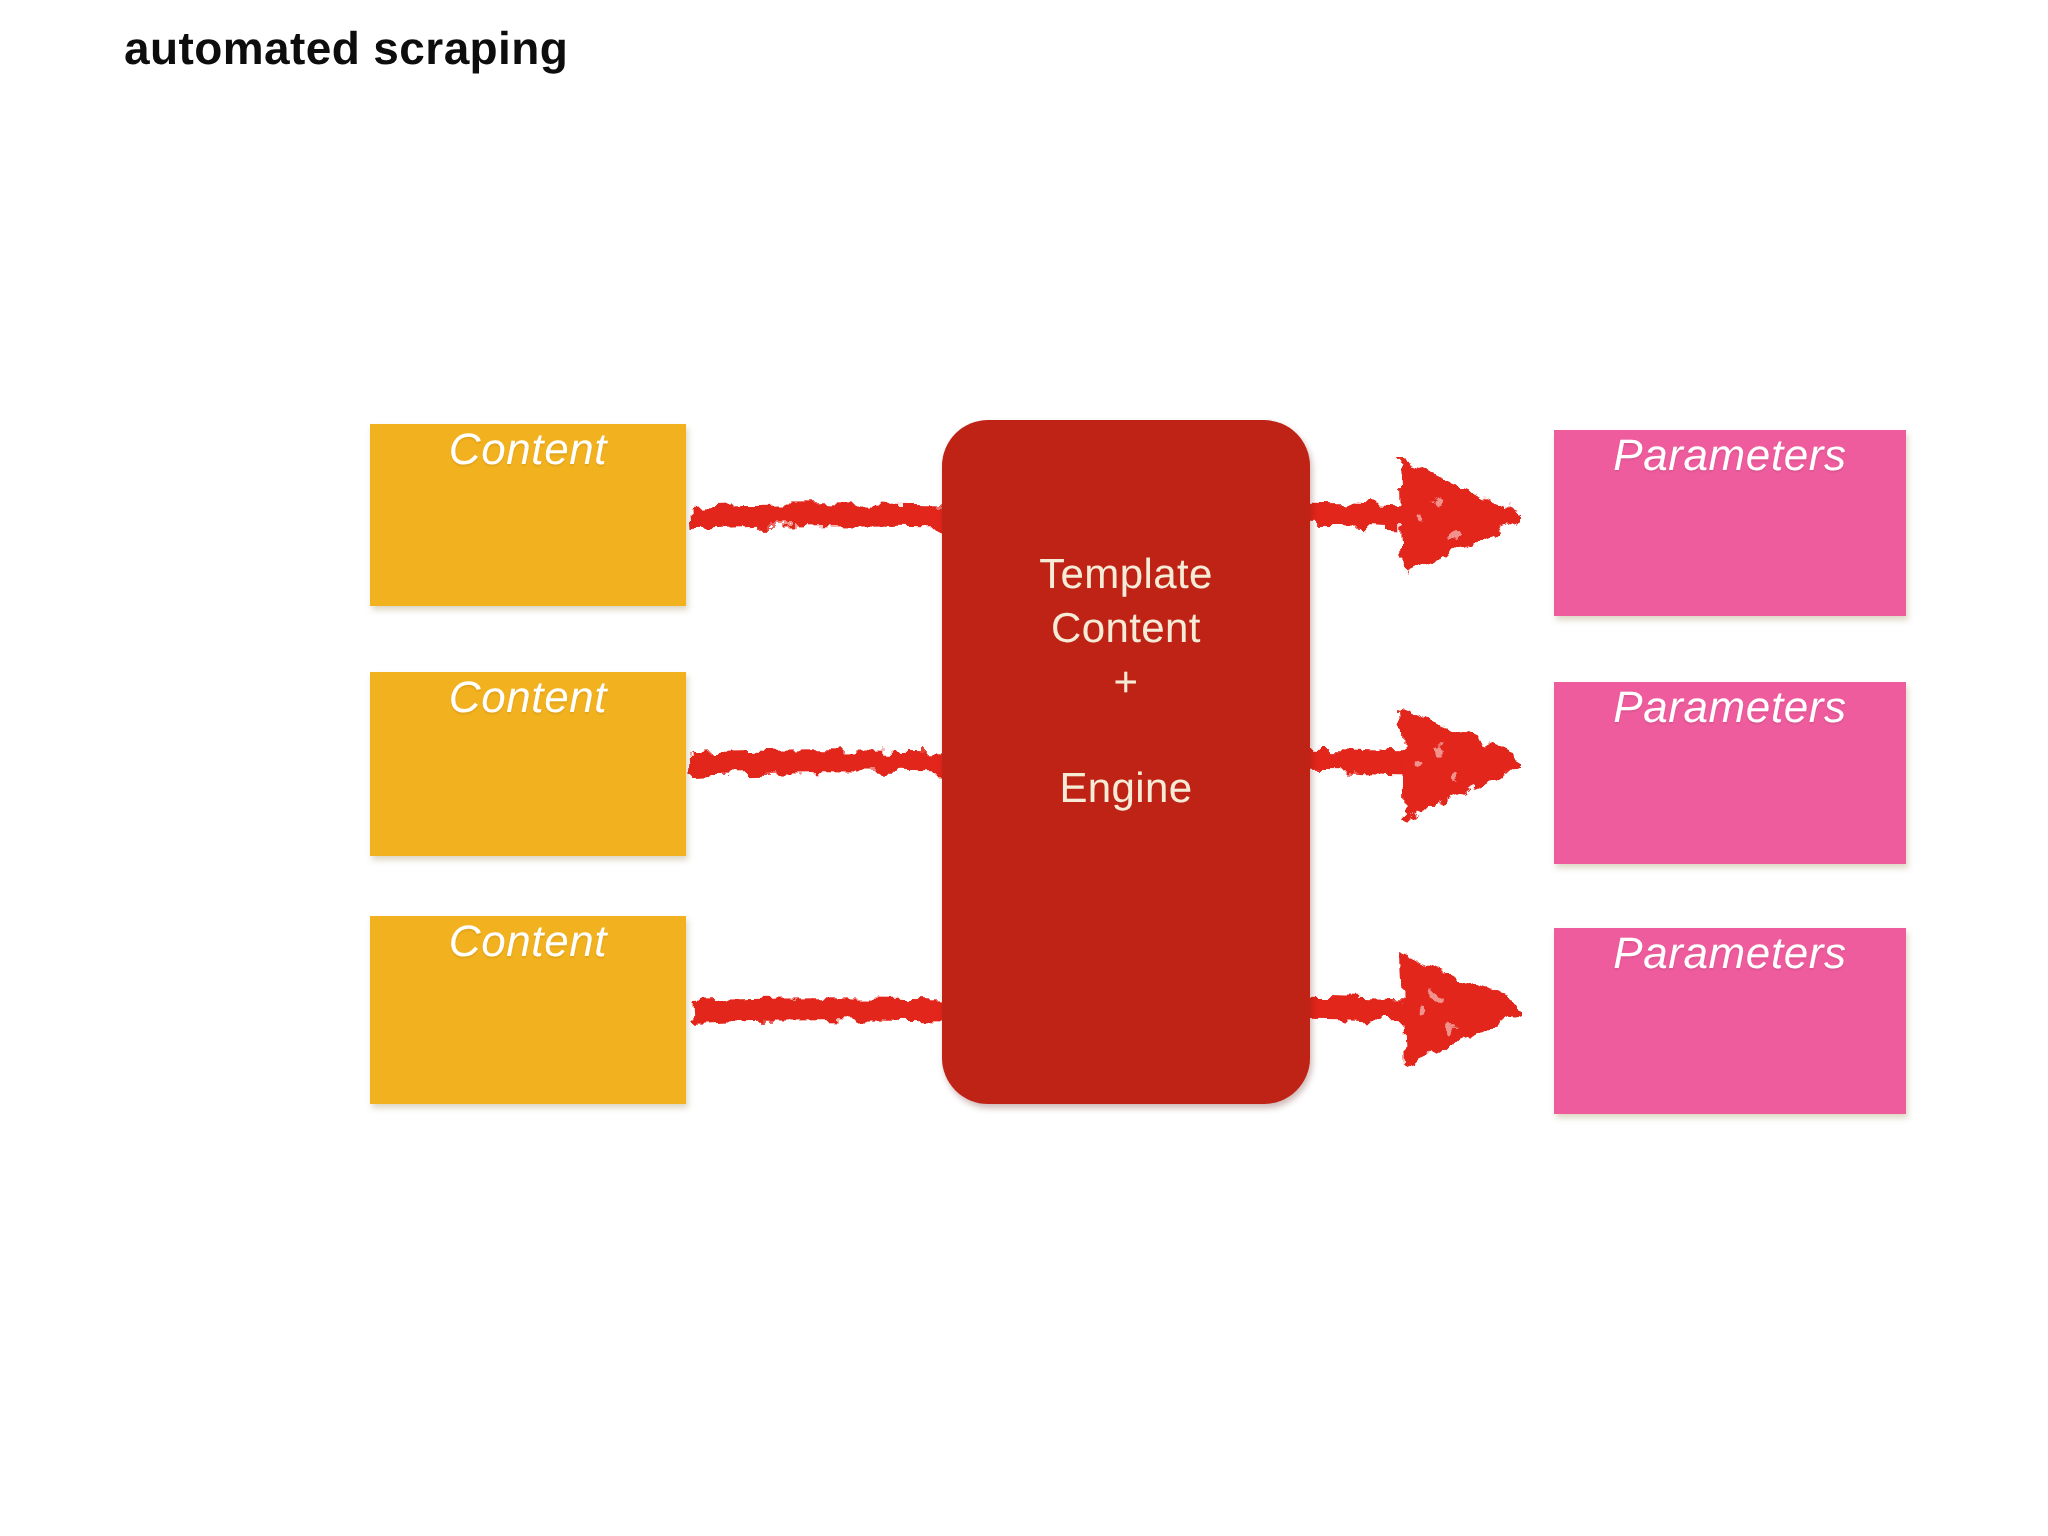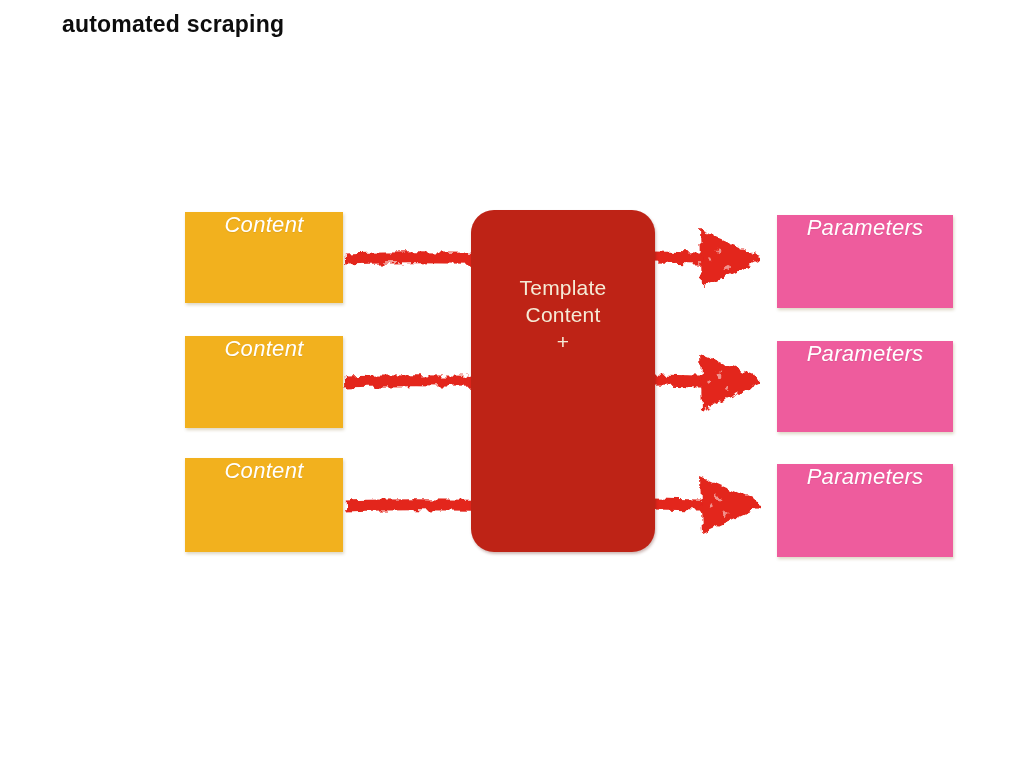--- a/index.html
+++ b/index.html
@@ -144,20 +144,21 @@
   </div>
   <div class="box content-box" id="content-3">
     <span class="label">Content</span>
   </div>
 
   <div class="engine-box">
     <div class="engine-text">
       <div class="engine-line">Template</div>
       <div class="engine-line">Content</div>
       <div class="engine-line">+</div>
+      <div class="engine-line engine-name">Engine</div>
     </div>
   </div>
 
   <div class="box params-box" id="params-1">
     <span class="label">Parameters</span>
   </div>
   <div class="box params-box" id="params-2">
     <span class="label">Parameters</span>
   </div>
   <div class="box params-box" id="params-3">

